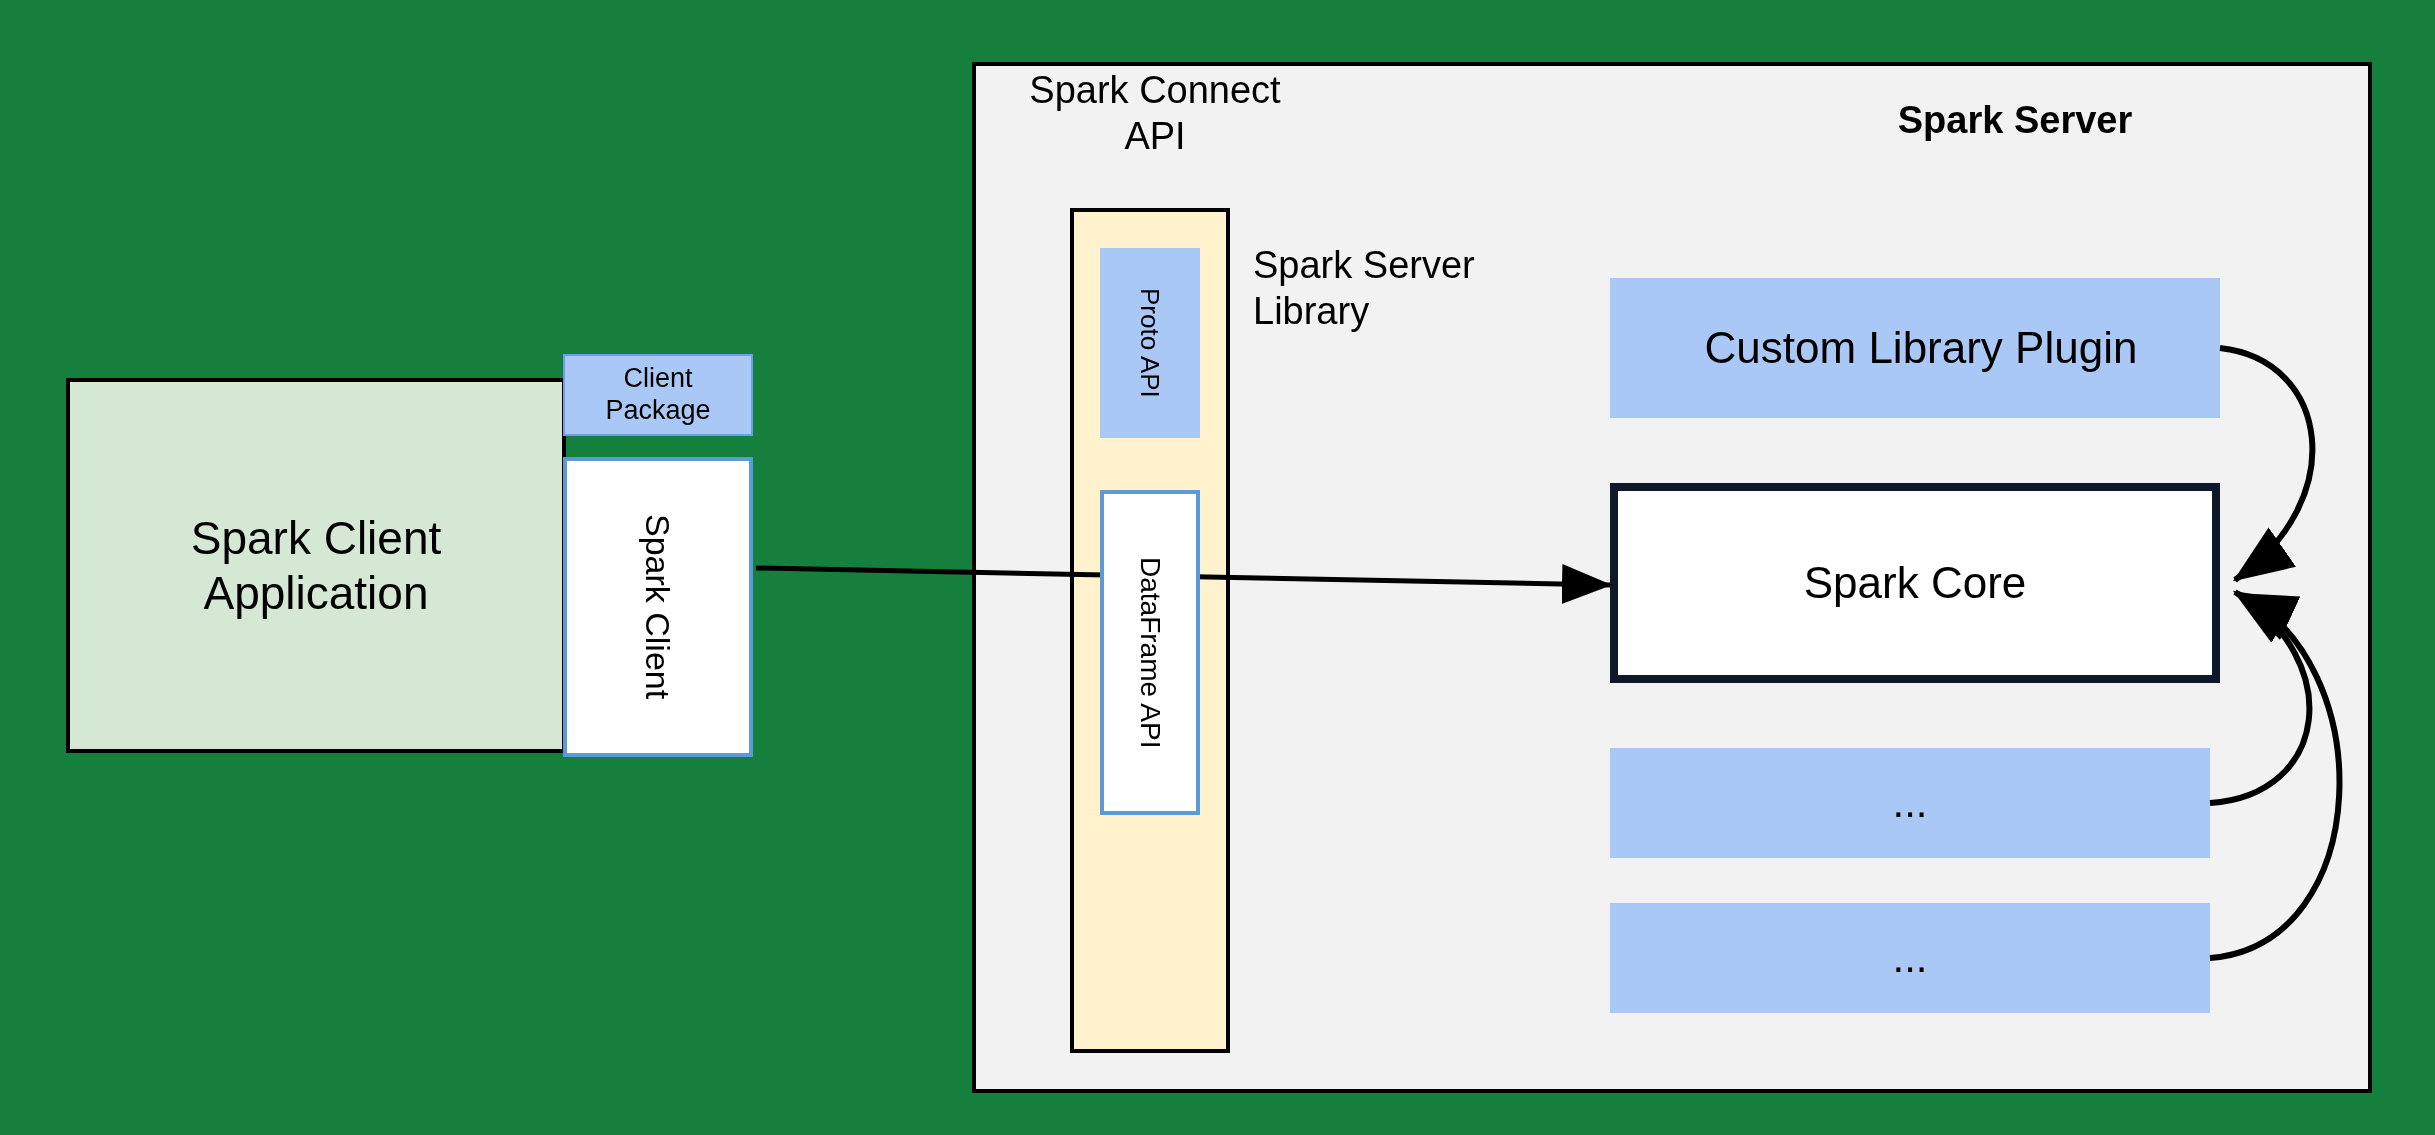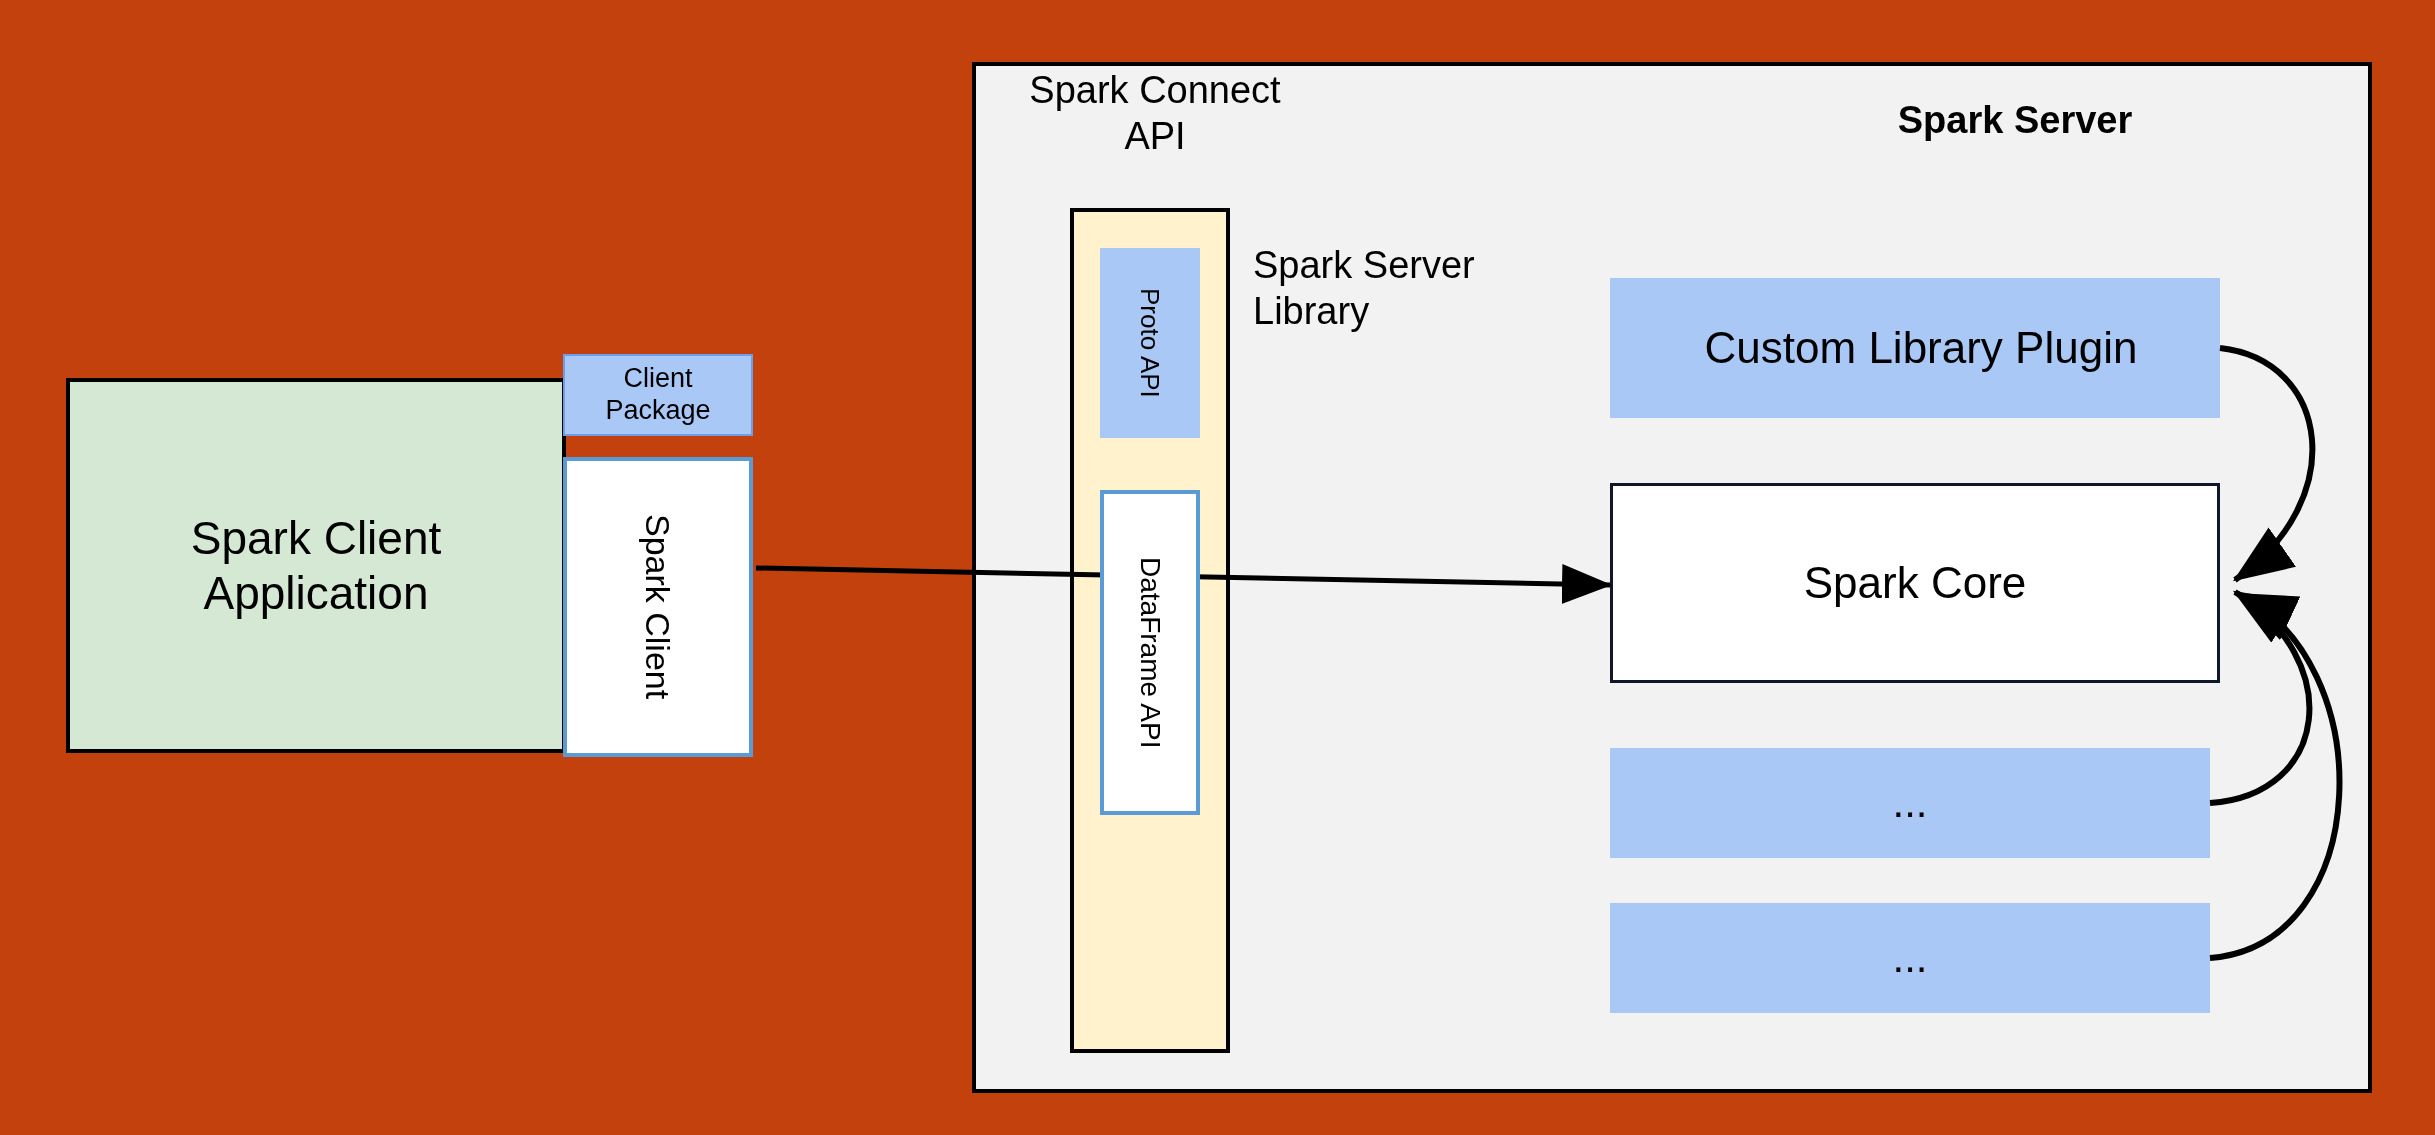--- a/index.html
+++ b/index.html
@@ -9,21 +9,21 @@
     background: #ffffff;
   }
   body {
     font-family: "Liberation Sans", sans-serif;
     -webkit-font-smoothing: antialiased;
   }
   #canvas {
     position: relative;
     width: 2435px;
     height: 1135px;
-    background: #c2410c;
+    background: #15803d;
     overflow: hidden;
   }
 
   
   .box {
     position: absolute;
     box-sizing: border-box;
     display: flex;
     align-items: center;
     justify-content: center;
@@ -158,21 +158,21 @@
     font-size: 44px;
     z-index: 3;
     padding-left: 12px;
   }
   .spark-core {
     left: 1610px;
     top: 483px;
     width: 610px;
     height: 200px;
     background: #ffffff;
-    border: 3px solid #0f172a;
+    border: 8px solid #0f172a;
     font-size: 44px;
     z-index: 4;
   }
   .dots-box-1 {
     left: 1610px;
     top: 748px;
     width: 600px;
     height: 110px;
     background: #a9c8f5;
     font-size: 42px;

